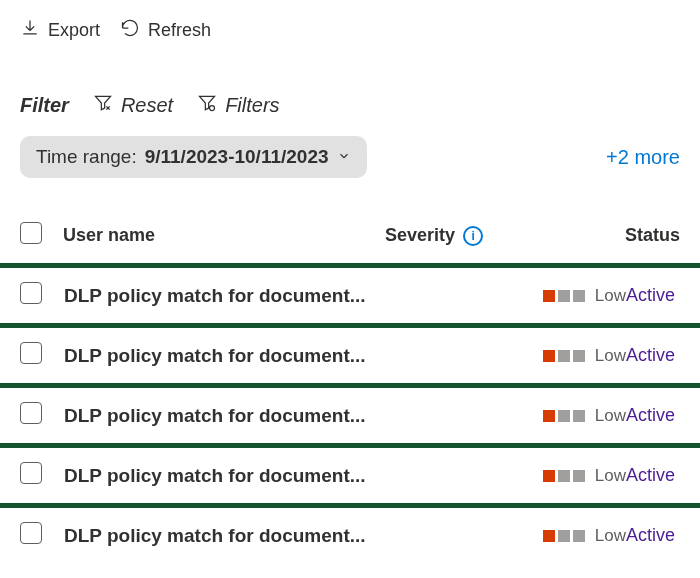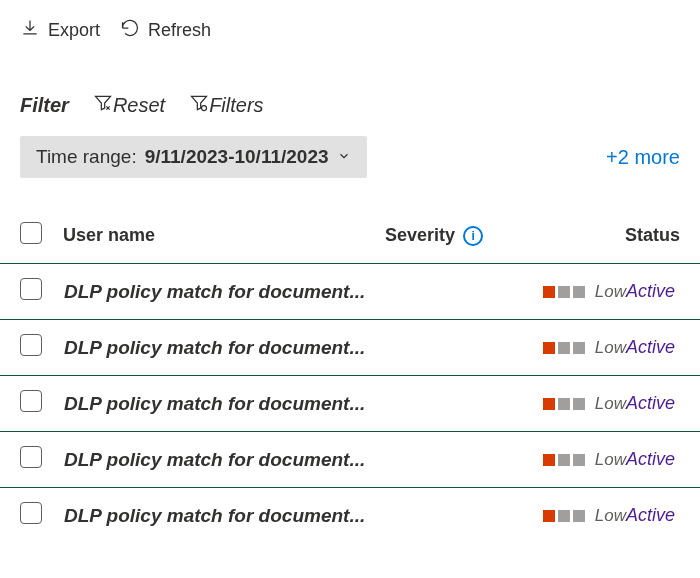--- a/index.html
+++ b/index.html
@@ -23,44 +23,44 @@
     color: #323130; font-size: 18px; cursor: pointer; margin-top: 8px;
   }
   .toolbar-btn svg { width:20px; height:20px; }
   .toolbar-right { margin-left:auto; display:flex; align-items:center; gap:16px; color:#323130; font-size:18px;}
   .filterbar {
     display:flex; align-items:center; gap:24px;
     padding: 38px 20px 18px;
     font-style: italic;
   }
   .filter-label { font-weight:600; font-size:20px; }
-  .filter-action { display:flex; align-items:center; font-size:20px; color:#323130; cursor:pointer;}
+  .filter-action { display:flex; align-items:center; gap:8px; font-size:20px; color:#323130; cursor:pointer;}
   .filter-action svg { width:20px; height:20px; stroke:#323130; }
   .pills { display:flex; gap:14px; align-items:center; padding: 0 20px 10px; }
   .pill {
     background:#e1e1e1; padding:10px 16px; display:flex; align-items:center; gap:8px;
-    font-size:19px; color:#323130; cursor:pointer; border-radius:2px;
+    font-size:19px; color:#323130; cursor:pointer; border-radius:10px;
   }
   .pill .bold { font-weight:600; }
   .pills .more { color:#0078d4; font-size:20px; cursor:pointer; margin-left:auto;}
   .chev { display:inline-block; }
   .chev svg { width:14px; height:14px; }
 
   .headerrow {
     display:flex; align-items:center; padding: 34px 20px 14px; font-weight:600; font-size:18px;
   }
   .headerrow .col-chk { width:44px; }
   .headerrow .col-name { flex: 0 0 322px; }
   .headerrow .col-sev { flex: 0 0 240px; display:flex; align-items:center; gap:8px;}
   .headerrow .col-status { flex:1; }
   .info-icon { display:inline-flex; width:20px; height:20px; border:2px solid #0078d4; border-radius:50%; align-items:center; justify-content:center; color:#0078d4; font-size:12px; font-weight:700; }
 
   .row {
     display:flex; align-items:center; padding: 14px 20px;
-    border-top:1px solid #14532d; font-size:18px;font-style:italic;
+    border-top:5px solid #14532d; font-size:18px;
   }
   .row .col-chk { width:44px; }
   .row .col-name { flex:0 0 322px; font-weight:600; font-size:19px; white-space:nowrap; overflow:hidden; text-overflow:ellipsis; padding-right:10px;}
   .row .col-sev { flex:0 0 240px; display:flex; align-items:center; gap:10px;justify-content:flex-end;}
   .row .col-status { flex:1; color:#4c1d95; }
   .checkbox {
     width:22px; height:22px; border:1px solid #605e5c; border-radius:4px; background:#fff; cursor:pointer; display:inline-block;
   }
   .sev-bars { display:flex; gap:3px; }
   .sev-bars span { width:12px; height:12px; display:inline-block; }

